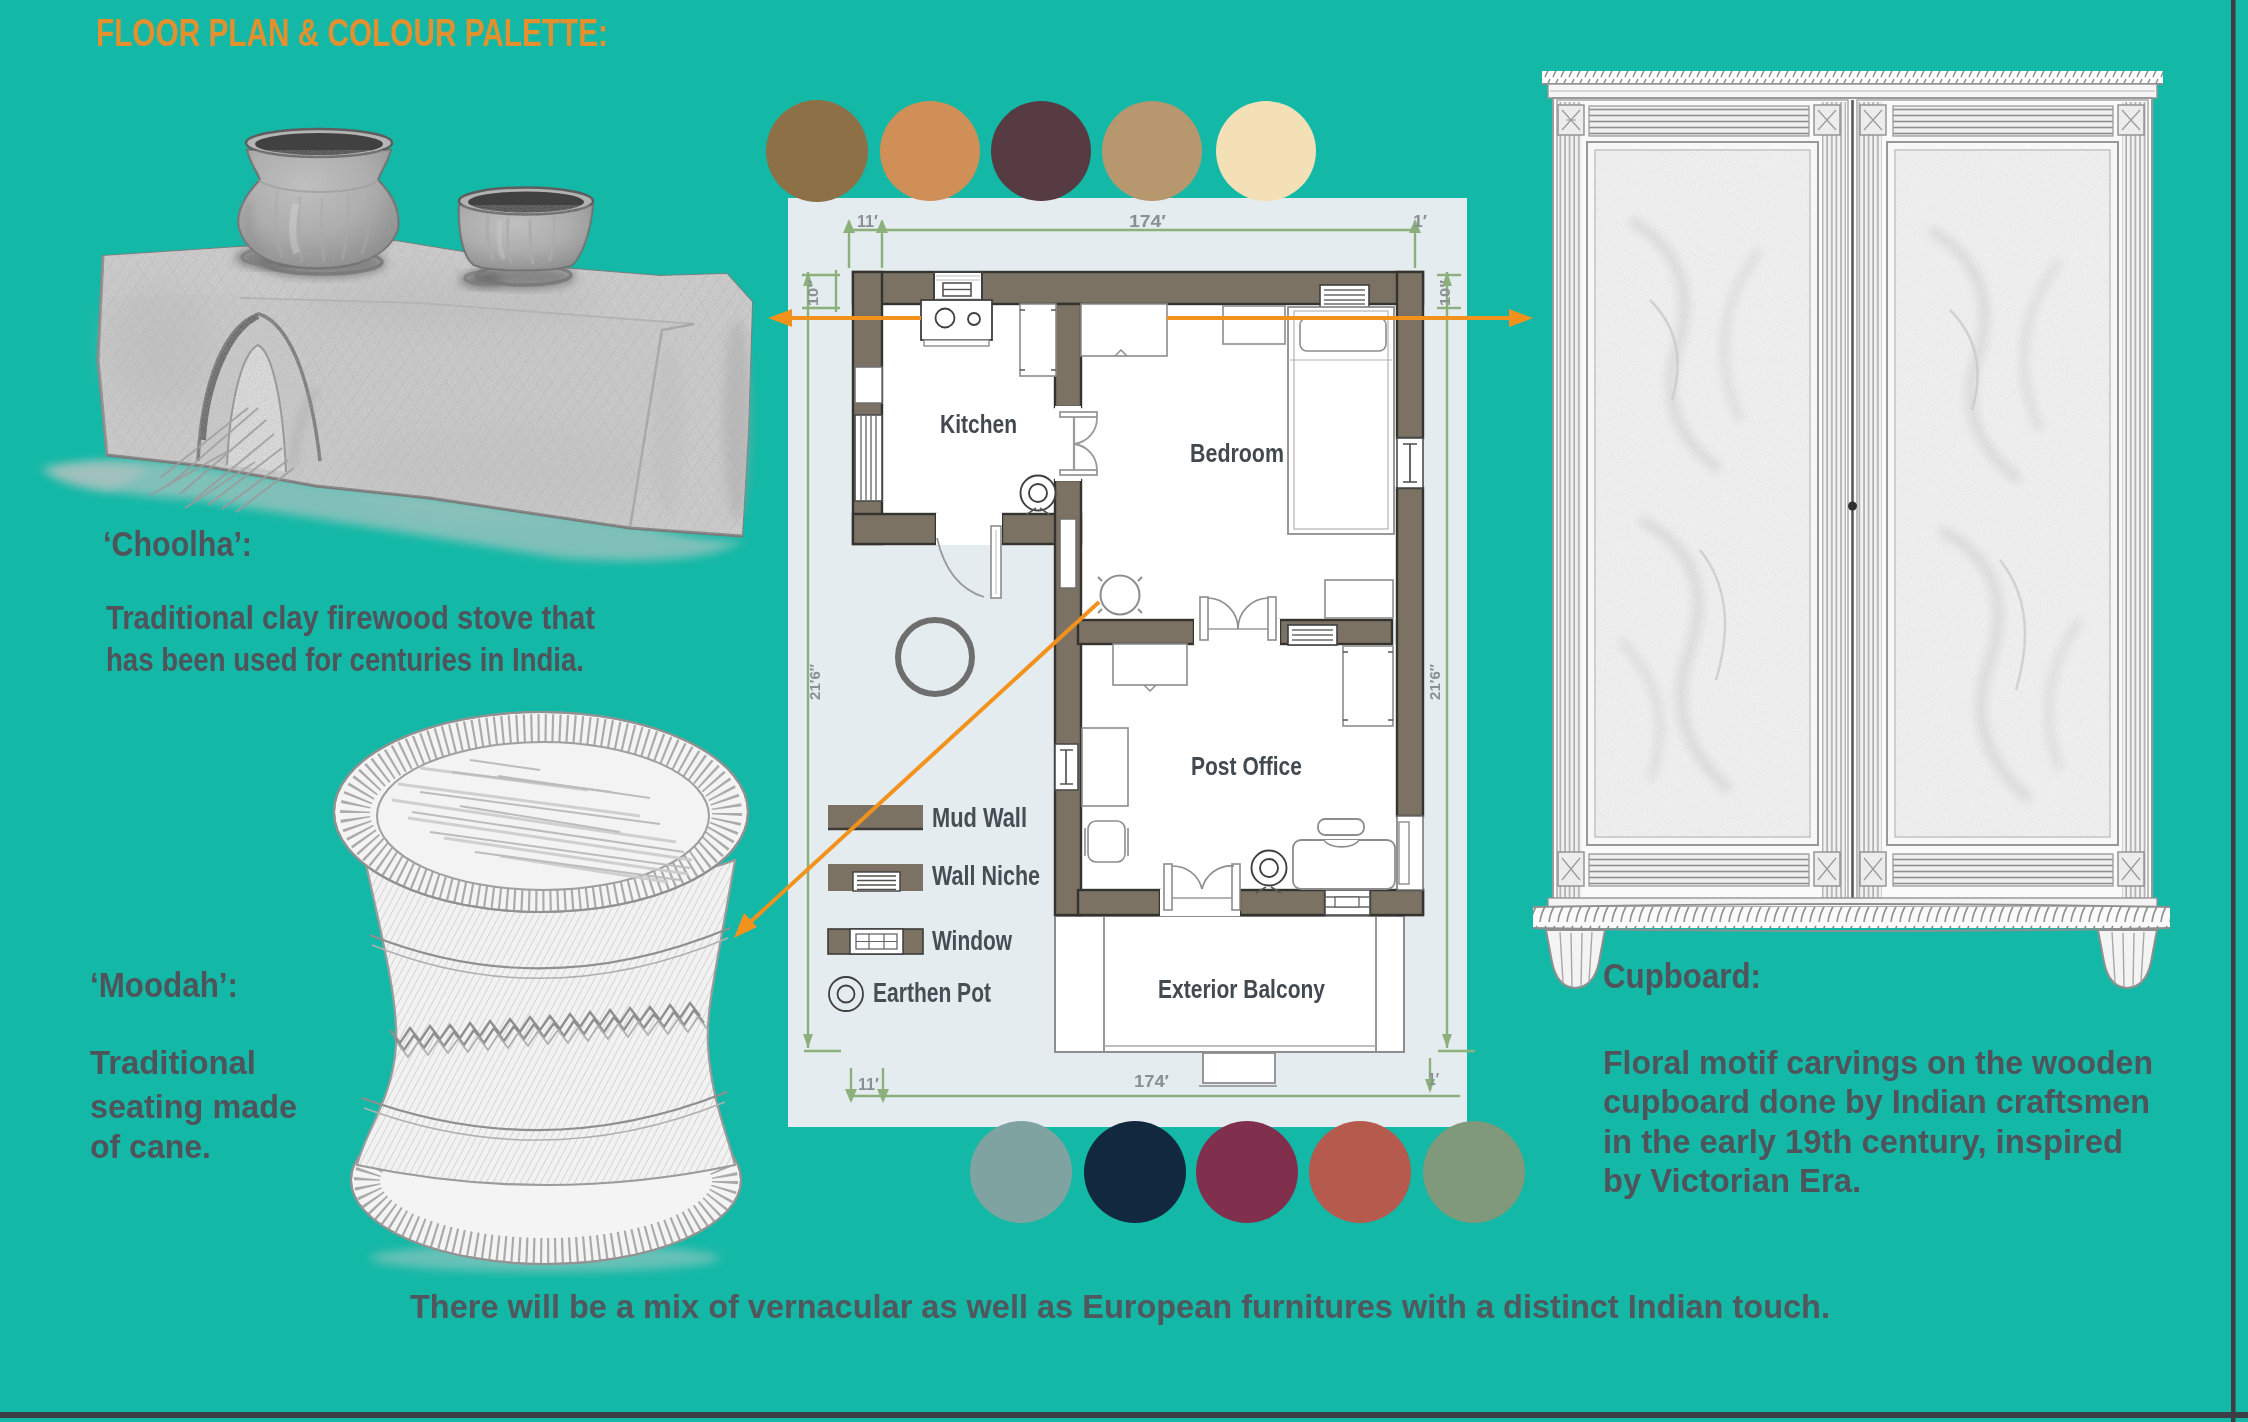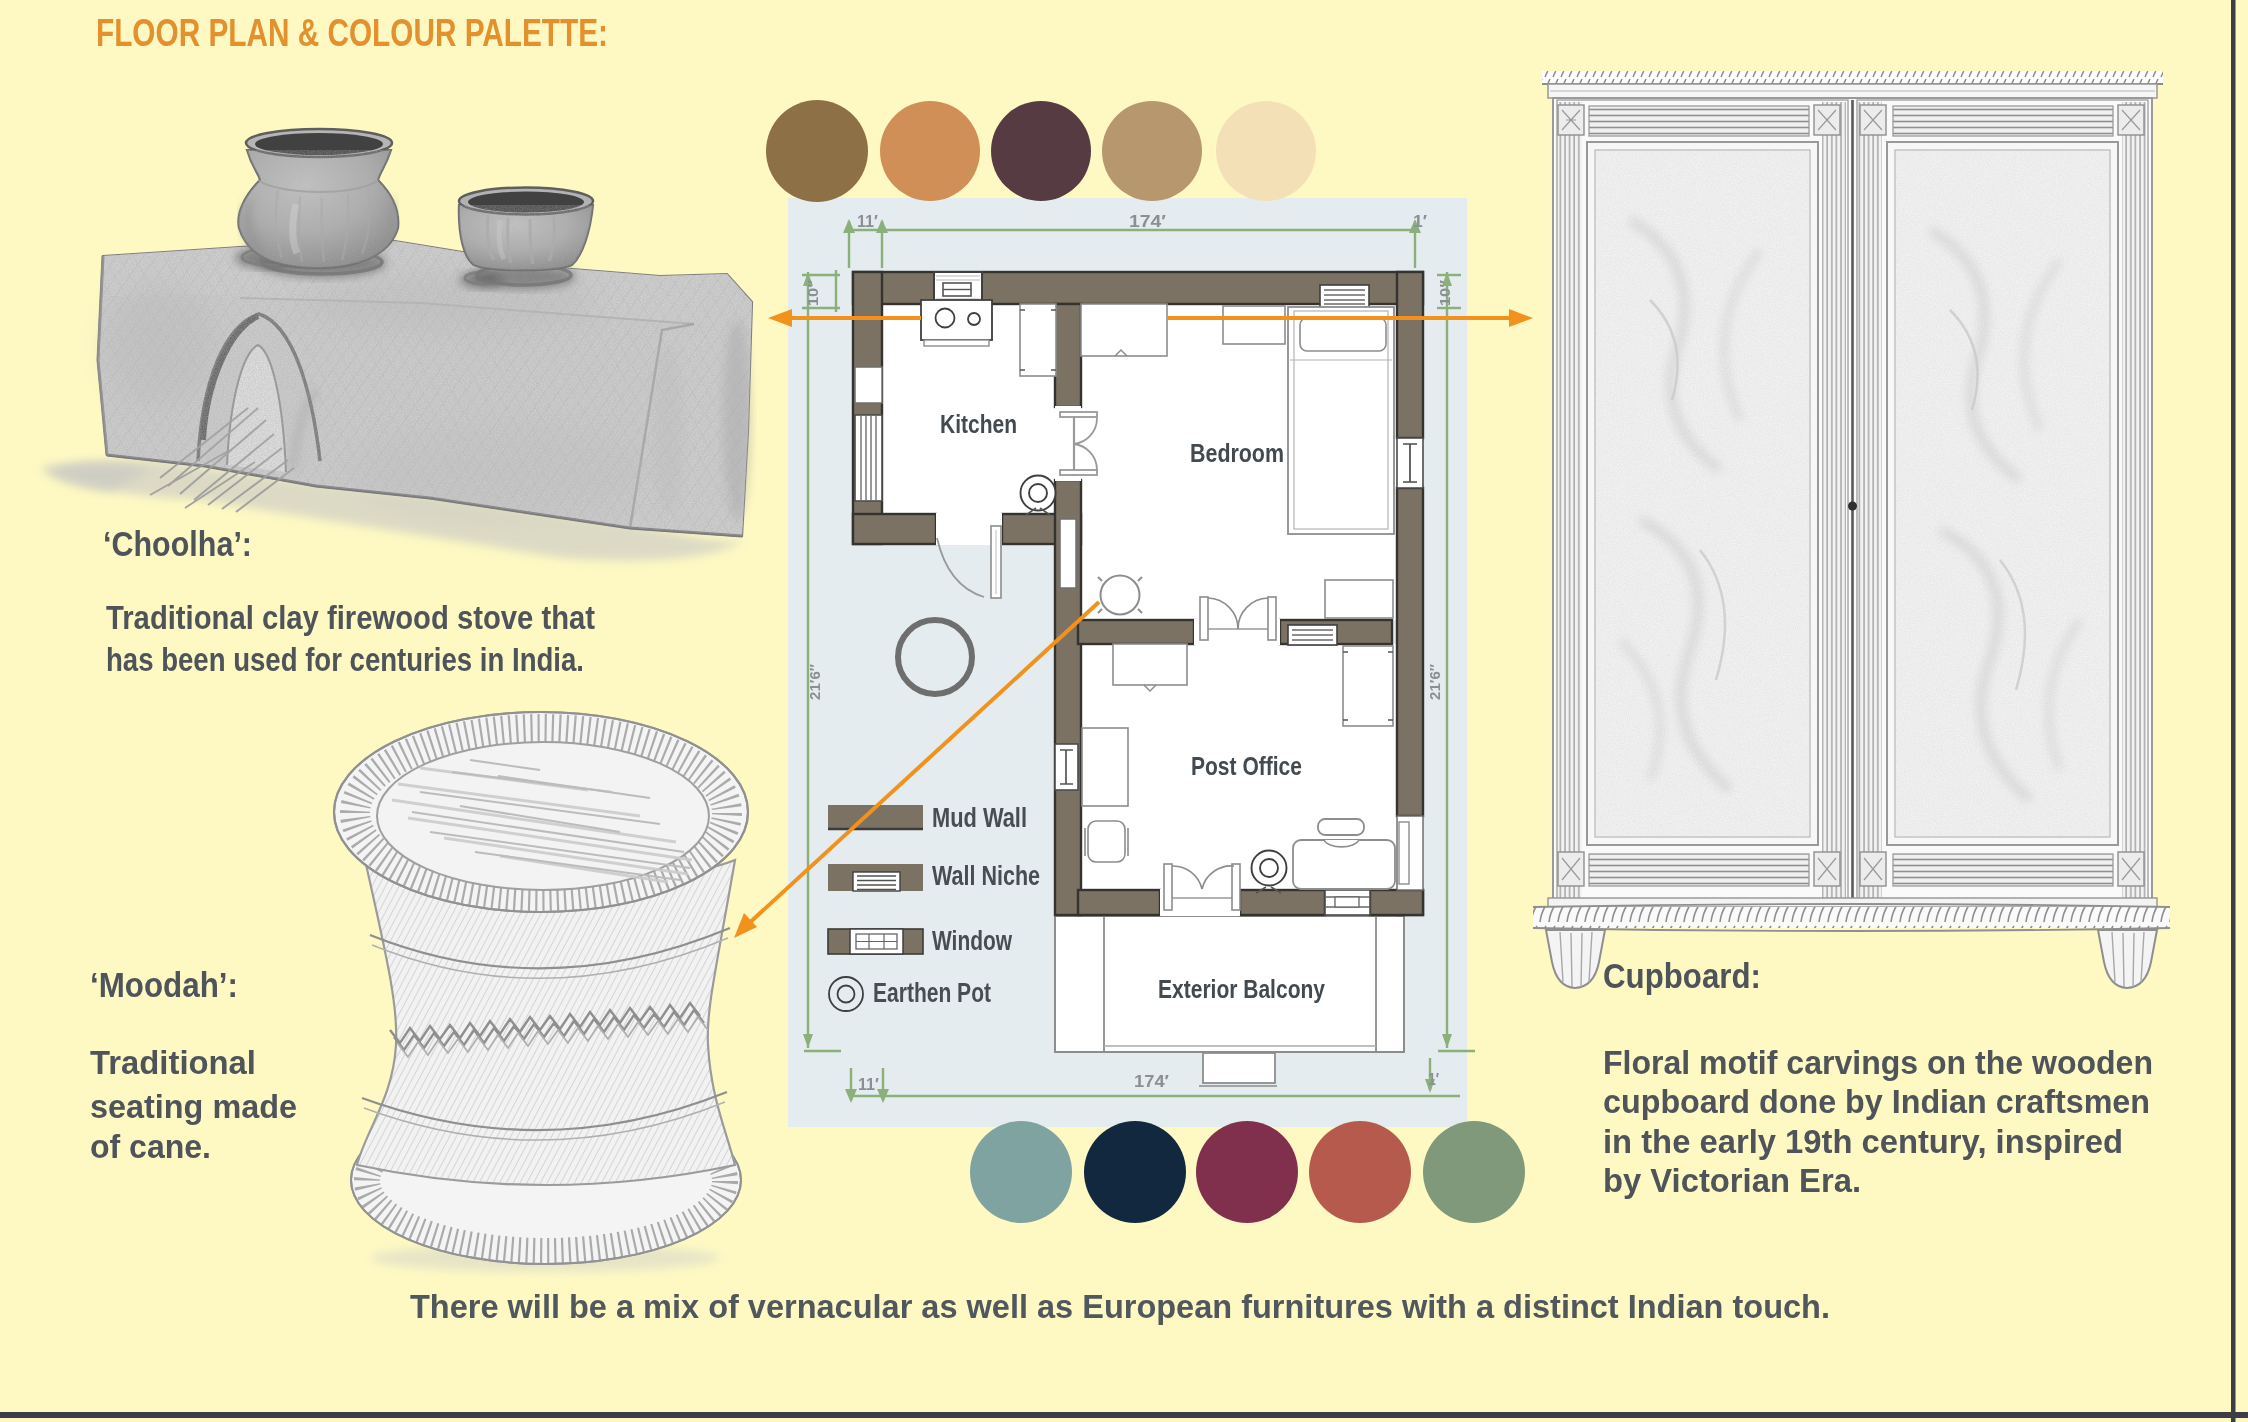--- a/index.html
+++ b/index.html
@@ -1,16 +1,16 @@
 <!DOCTYPE html>
 <html><head>
 <meta charset="utf-8">
 <style>
   html,body{margin:0;padding:0;background:#ffffff;}
-  .page{position:relative;width:2248px;height:1422px;background:#fef9c3;overflow:hidden;
+  .page{position:relative;width:2248px;height:1422px;background:#14b8a6;overflow:hidden;
         font-family:"Liberation Sans", sans-serif;}
   svg text{font-family:"Liberation Sans", sans-serif;font-weight:bold;}
 </style>
 </head>
 <body>
 <div class="page">
 <svg width="2248" height="1422" viewBox="0 0 2248 1422">
 <defs>
   <pattern id="hatchMoodah" patternUnits="userSpaceOnUse" width="6" height="6" patternTransform="rotate(28)">
     <rect width="6" height="6" fill="#f2f2f2"></rect>

